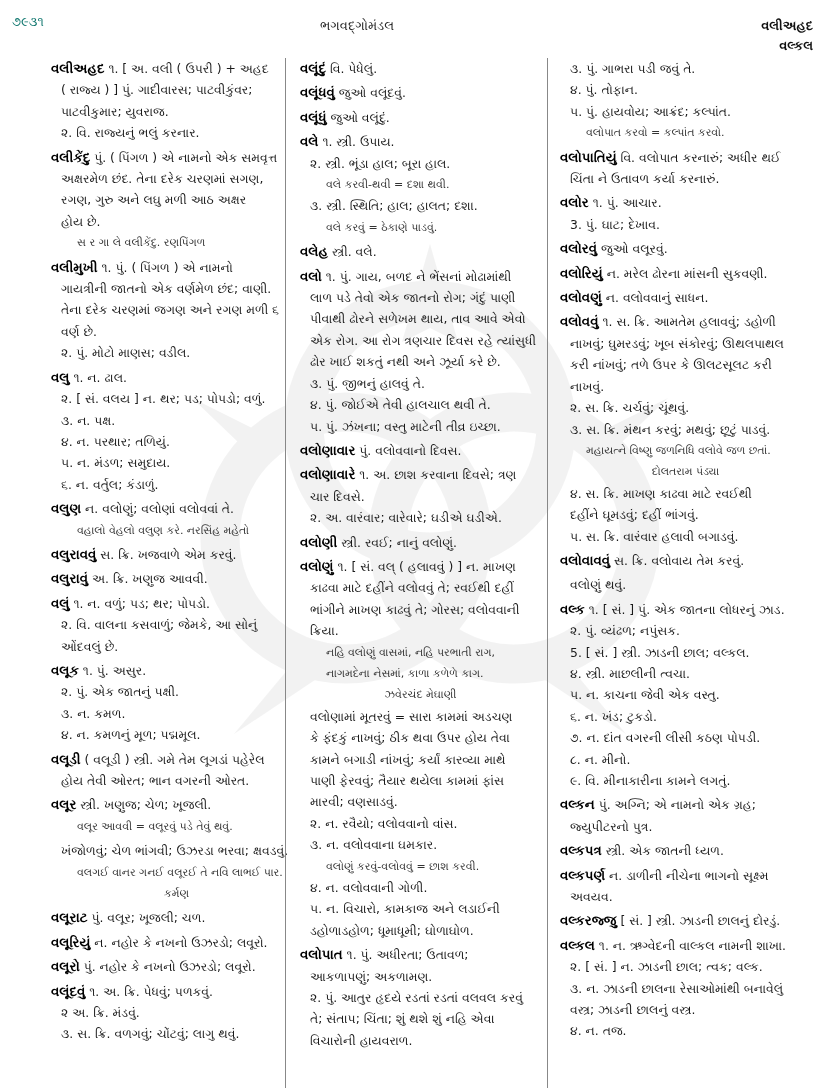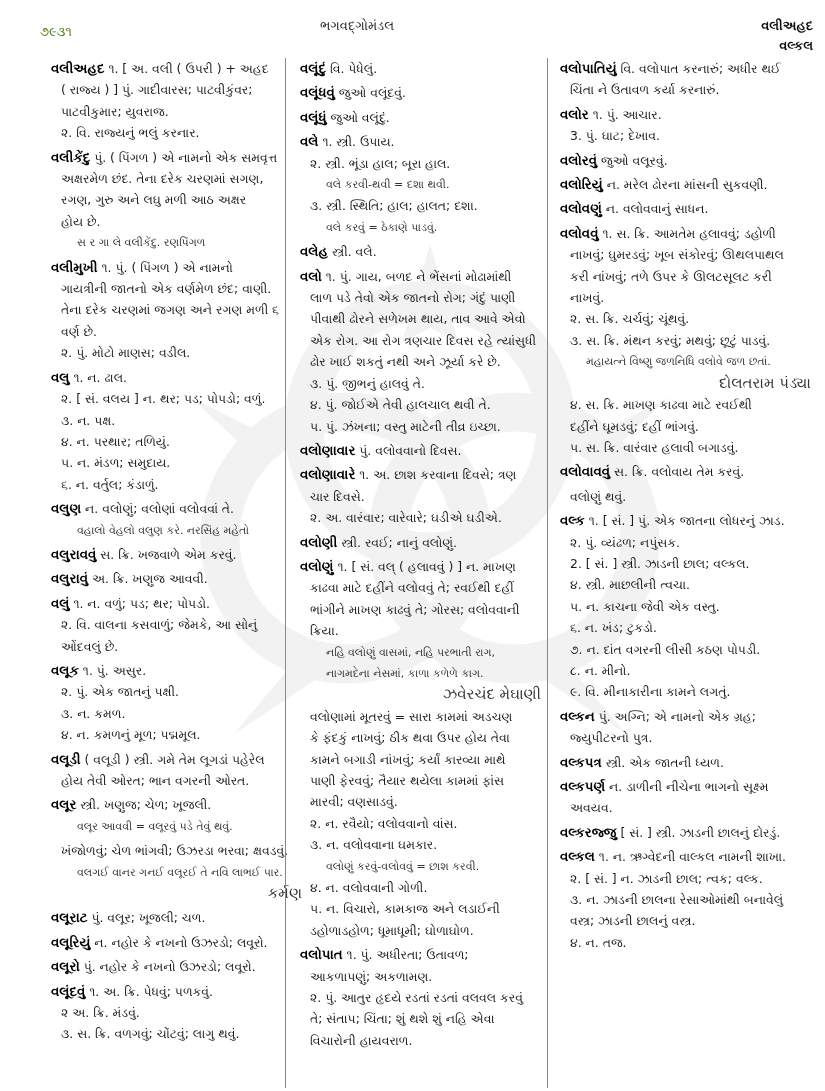--- a/index.html
+++ b/index.html
@@ -13,21 +13,21 @@
     .watermark {
       position: absolute;
       left: 150px; top: 230px;
       width: 560px; height: 560px;
       pointer-events: none;
       opacity: 0.07;
     }
     .header {
       position: absolute; left: 0; top: 0; width: 825px; height: 52px;
     }
-    .page-no { position: absolute; left: 12px; top: 24px; font-size: 13px; color: #4d7c0f; margin-left: 28px; }
+    .page-no { position: absolute; left: 12px; top: 14px; font-size: 13px; color: #0f766e; }
     .running-title { position: absolute; left: 0; width: 714px; top: 18px; text-align: center; font-size: 13px; color: #222; }
     .guide-first { position: absolute; right: 12px; top: 18px; font-size: 13px; font-weight: bold; color: #111; }
     .guide-last { position: absolute; right: 12px; top: 38px; font-size: 13px; font-weight: bold; color: #111; }
 
     .columns {
       position: absolute; left: 0; top: 58px; width: 825px; height: 1030px;
     }
     .col {
       position: absolute; top: 0; height: 1030px;
       line-height: 21.4px;
@@ -39,21 +39,21 @@
       position: absolute; top: 0; width: 1px; height: 1030px; background: #888;
     }
     .rule-1 { left: 285px; }
     .rule-2 { left: 547px; }
 
     .entry { margin-bottom: 3px; }
     .line { white-space: nowrap; overflow: hidden; }
     .line.indent { padding-left: 10px; }
     .line.sense { padding-left: 10px; }
     .line.quote { padding-left: 26px; font-size: 11px; color: #333; }
-    .line.attrib { text-align: right; font-size: 15px; color: #333; padding-right: 4px; }
+    .line.attrib { text-align: center; font-size: 11px; color: #333; padding-right: 4px; }
     .hw { font-weight: bold; font-size: 13.4px; color: #000; }
   </style>
 </head>
 <body>
 
 <svg class="watermark" viewBox="0 0 200 200">
   <g fill="none" stroke="#555" stroke-width="14">
     <circle cx="70" cy="110" r="45"></circle>
     <circle cx="130" cy="110" r="45"></circle>
     <circle cx="100" cy="70" r="45"></circle>
@@ -219,20 +219,26 @@
         <div class="line "><span class="hw">વલોપાત</span><span>    ૧.    પું.    અધીરતા;    ઉતાવળ;</span></div>
         <div class="line indent"><span>આકળાપણું; અકળામણ.</span></div>
         <div class="line sense"><span>૨. પું. આતુર હૃદયે રડતાં રડતાં વલવલ કરવું</span></div>
         <div class="line indent"><span>તે; સંતાપ; ચિંતા; શું થશે શું નહિ એવા</span></div>
         <div class="line indent"><span>વિચારોની હાયવરાળ.</span></div>
       </div>
     </div>
   <div class="rule rule-2"></div>
   <div class="col col-3">
       <div class="entry">
+        <div class="line sense"><span>૩. પું. ગાભરા પડી જવું તે.</span></div>
+        <div class="line sense"><span>૪. પું. તોફાન.</span></div>
+        <div class="line sense"><span>૫. પું. હાયવોય; આક્રંદ; કલ્પાંત.</span></div>
+        <div class="line quote"><span>વલોપાત કરવો = કલ્પાંત કરવો.</span></div>
+      </div>
+      <div class="entry">
         <div class="line "><span class="hw">વલોપાતિયું</span><span> વિ. વલોપાત કરનારું; અધીર થઈ</span></div>
         <div class="line indent"><span>ચિંતા ને ઉતાવળ કર્યા કરનારું.</span></div>
       </div>
       <div class="entry">
         <div class="line "><span class="hw">વલોર</span><span> ૧. પું. આચાર.</span></div>
         <div class="line sense"><span>3. પું. ઘાટ; દેખાવ.</span></div>
       </div>
       <div class="entry">
         <div class="line "><span class="hw">વલોરવું</span><span> જુઓ વલૂરવું.</span></div>
       </div>
@@ -257,21 +263,21 @@
       </div>
       <div class="entry">
         <div class="line "><span class="hw">વલોવાવવું</span><span> સ. ક્રિ. વલોવાય તેમ કરવું.</span></div>
       </div>
       <div class="entry">
         <div class="line indent"><span>વલોણું થવું.</span></div>
       </div>
       <div class="entry">
         <div class="line "><span class="hw">વલ્ક</span><span> ૧. [ સં. ] પું. એક જાતના લોધરનું ઝાડ.</span></div>
         <div class="line sense"><span>૨. પું. વ્યંઢળ; નપુંસક.</span></div>
-        <div class="line sense"><span>2. [ સં. ] સ્ત્રી. ઝાડની છાલ; વલ્કલ.</span></div>
+        <div class="line sense"><span>5. [ સં. ] સ્ત્રી. ઝાડની છાલ; વલ્કલ.</span></div>
         <div class="line sense"><span>૪. સ્ત્રી. માછલીની ત્વચા.</span></div>
         <div class="line sense"><span>૫. ન. કાચના જેવી એક વસ્તુ.</span></div>
         <div class="line sense"><span>૬. ન. ખંડ; ટુકડો.</span></div>
         <div class="line sense"><span>૭. ન. દાંત વગરની લીસી કઠણ પોપડી.</span></div>
         <div class="line sense"><span>૮. ન. મીનો.</span></div>
         <div class="line sense"><span>૯. વિ. મીનાકારીના કામને લગતું.</span></div>
       </div>
       <div class="entry">
         <div class="line "><span class="hw">વલ્કન</span><span> પું. અગ્નિ; એ નામનો એક ગ્રહ;</span></div>
         <div class="line indent"><span>જ્યુપીટરનો પુત્ર.</span></div>

